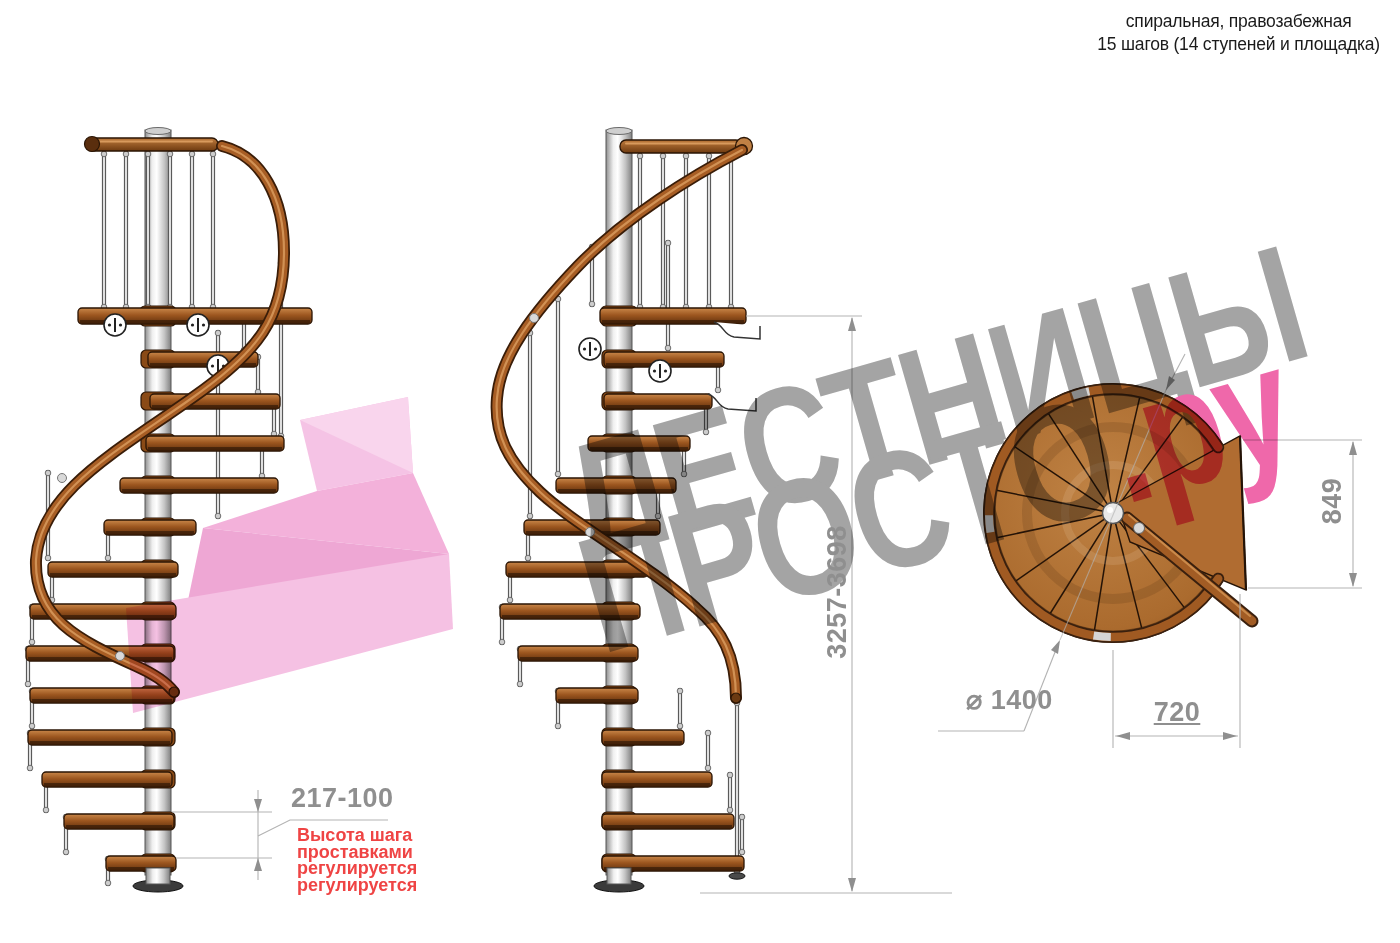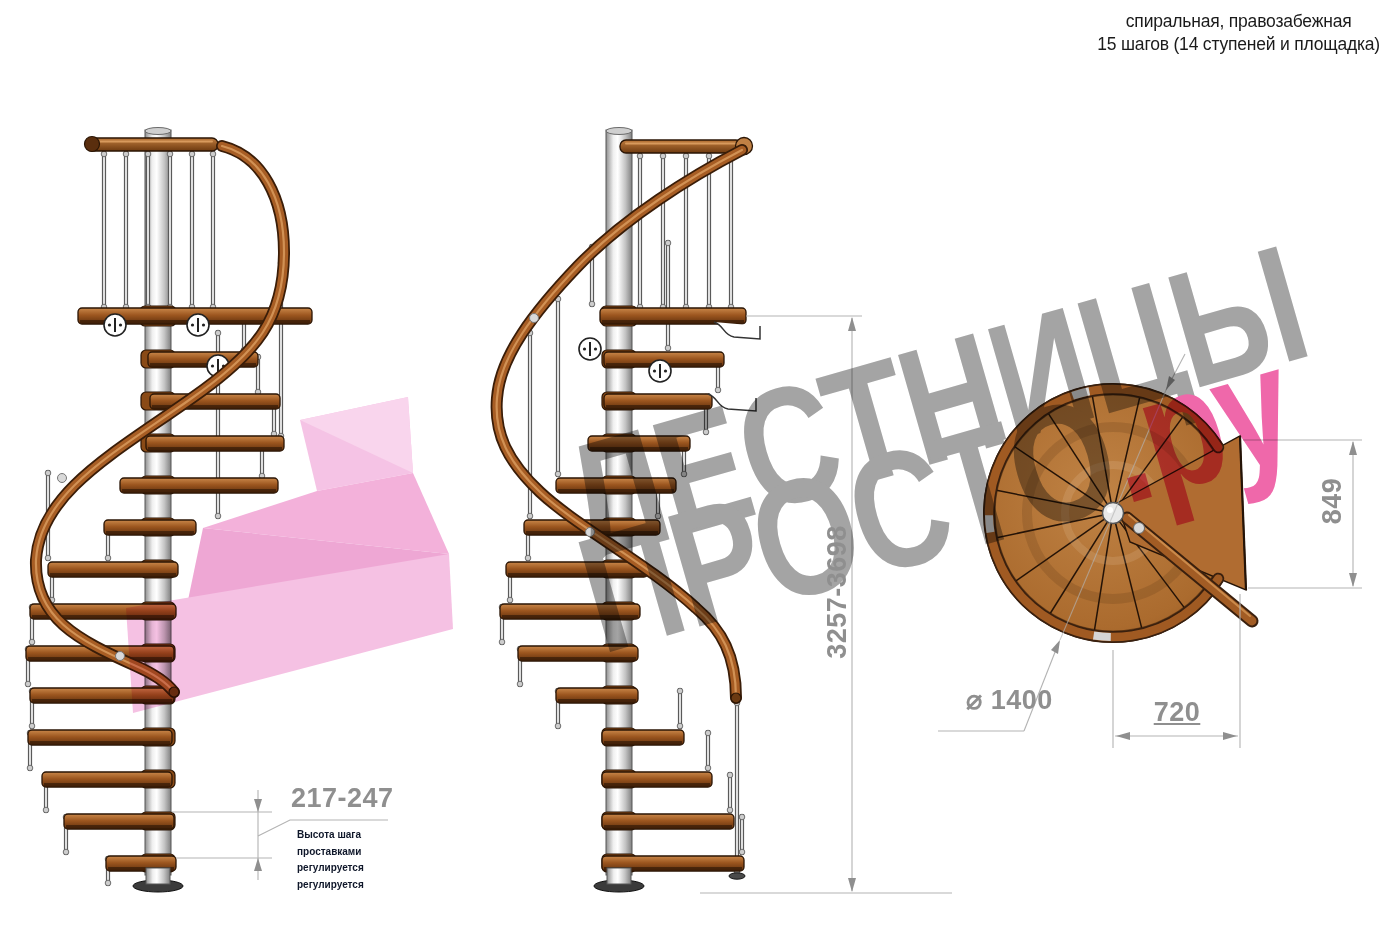--- a/index.html
+++ b/index.html
@@ -17,21 +17,21 @@
   .wm-pink{color:#ee5ca4;}
   
   .ann{position:absolute;z-index:4;}
   .hdr{right:20px;top:10px;text-align:center;font-size:17.5px;line-height:22.5px;color:#1b1b1b;letter-spacing:-.2px;}
   .dimlabel{position:absolute;font-weight:700;color:#8f8f8f;font-size:27px;letter-spacing:.5px;white-space:nowrap;}
   .dim-step{left:291px;top:783px;}
   .dim-total{left:837px;top:592px;transform:translate(-50%,-50%) rotate(-90deg);}
   .dim-849{left:1332px;top:501px;transform:translate(-50%,-50%) rotate(-90deg);}
   .dim-720{left:1177px;top:697px;transform:translate(-50%,0);text-decoration:underline;}
   .dim-dia{left:936px;top:684px;margin-left:30px;}
-  .note{left:297px;top:827px;font-size:10px;line-height:16.5px;font-weight:700;color:#0f172a;}
+  .note{left:297px;top:827px;font-size:18px;line-height:16.5px;font-weight:700;color:#ef4444;}
 </style>
 </head>
 <body>
 
 <div class="canvas">
 
   <svg class="art" width="1400" height="943" viewBox="0 0 1400 943">
     <defs>
       <linearGradient id="poleG" x1="0" y1="0" x2="1" y2="0">
         <stop offset="0" stop-color="#8f8f8f"></stop>
@@ -466,21 +466,21 @@
     <div class="wm-text wm2">
       <span>ПРОСТО</span><span class="wm-pink">.ру</span>
     </div>
   </div>
 
   <div class="ann hdr">
     <div>спиральная, правозабежная</div>
     <div>15 шагов (14 ступеней и площадка)</div>
   </div>
 
-  <div class="ann dimlabel dim-step">217-247</div>
+  <div class="ann dimlabel dim-step">217-100</div>
 
   <div class="ann note">
     <div>Высота шага</div>
     <div>проставками</div>
     <div>регулируется</div>
     <div>регулируется</div>
   </div>
 
   <div class="ann dimlabel dim-total">3257-3698</div>
 

